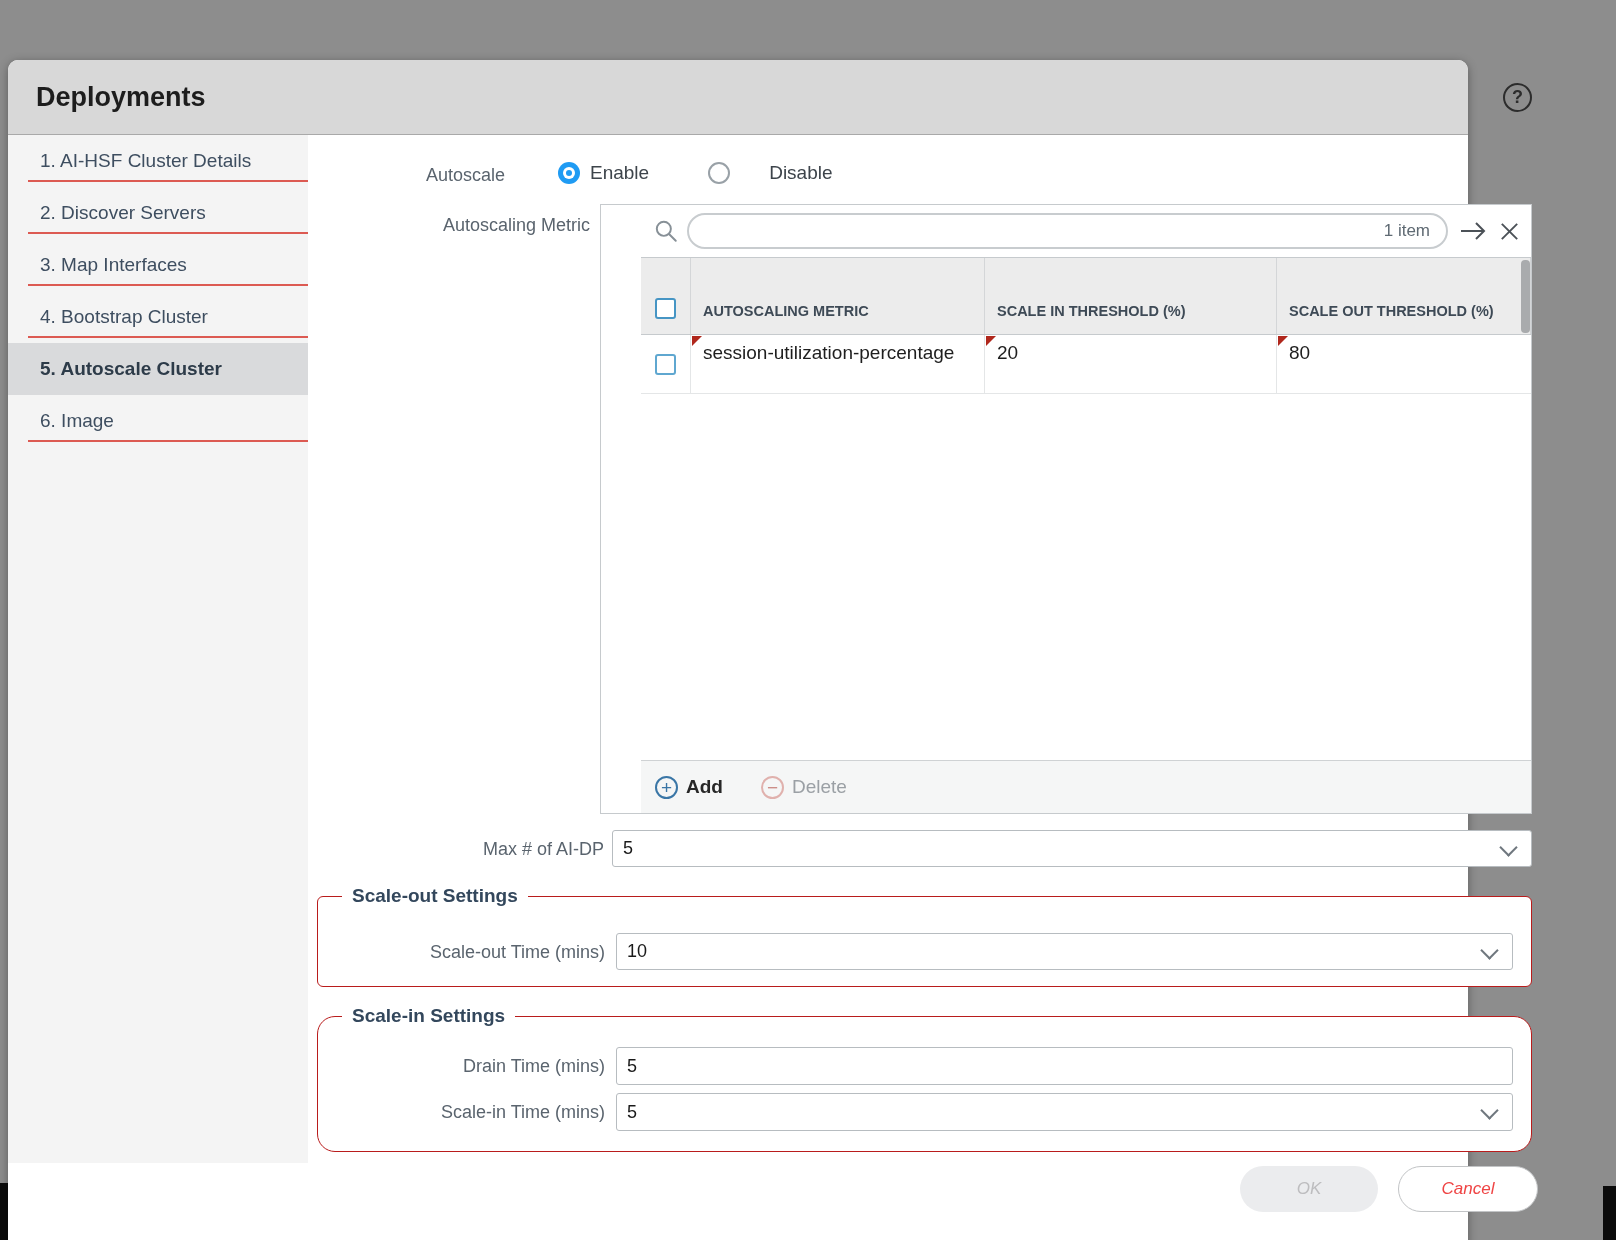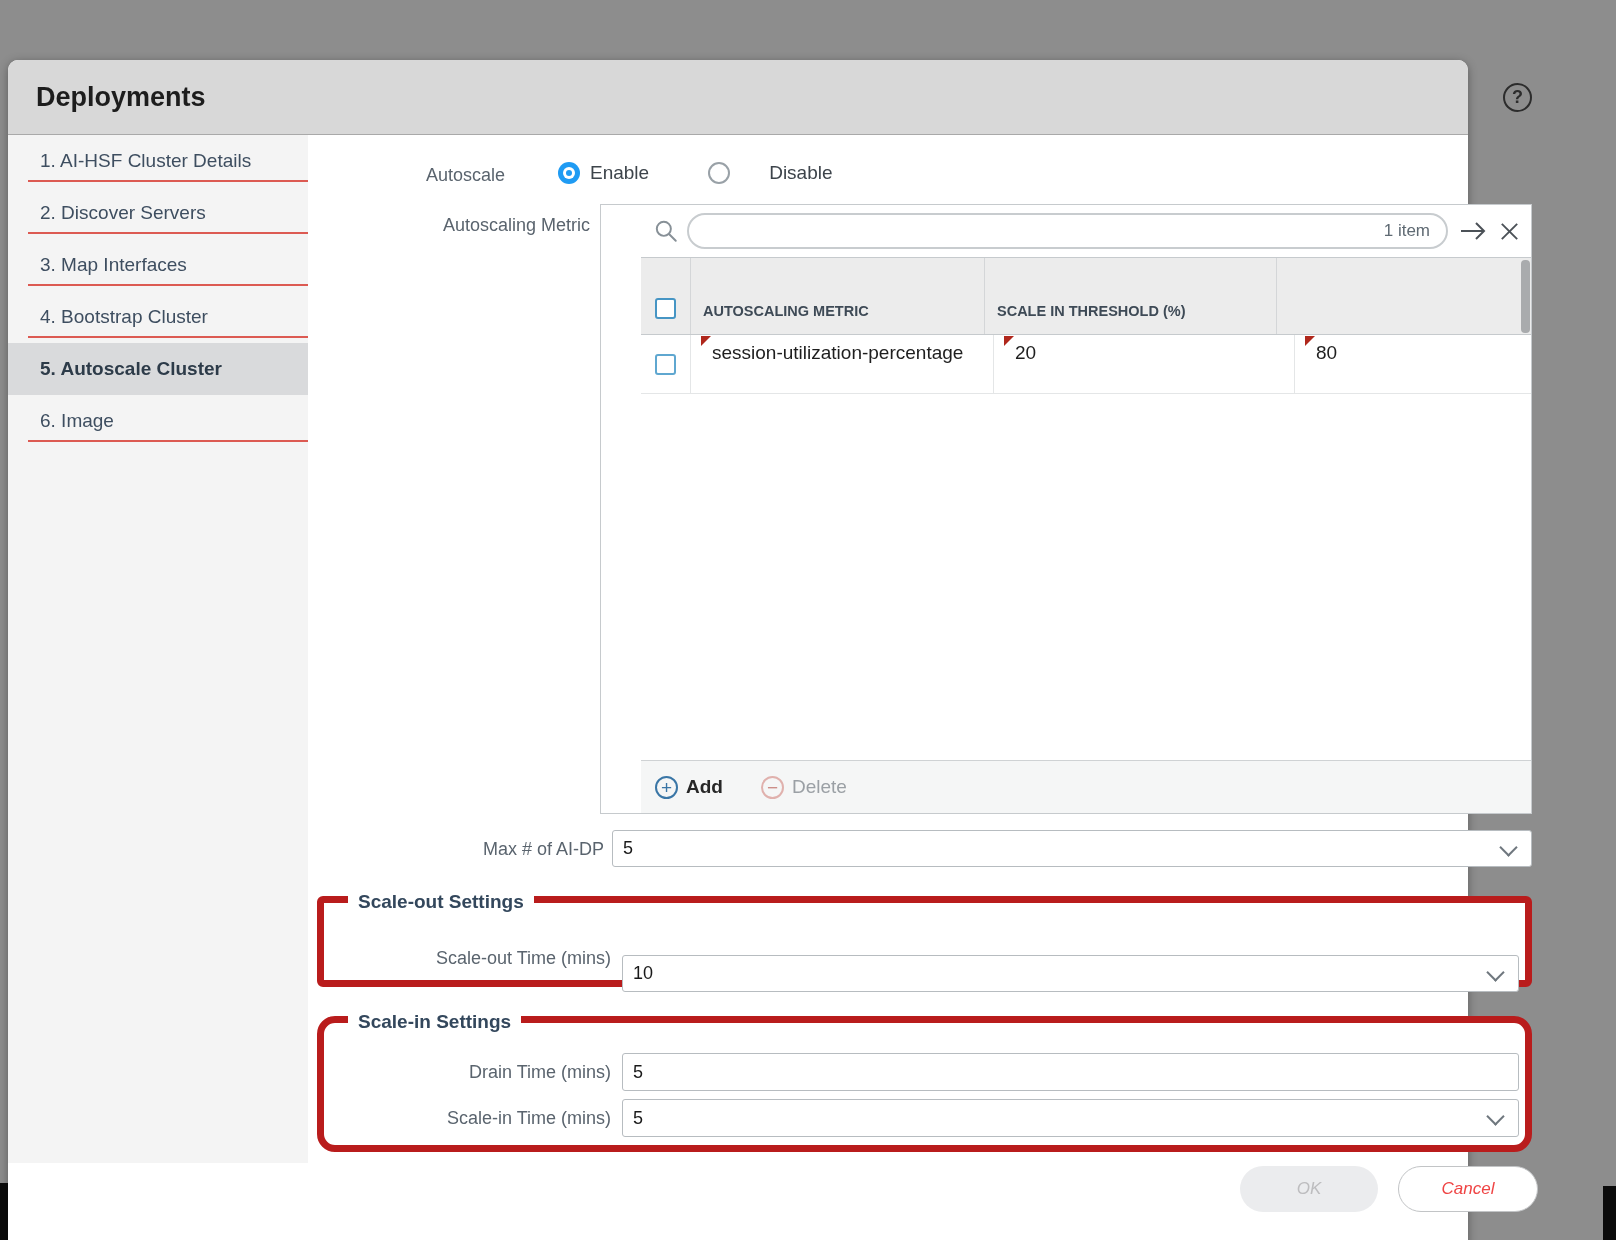--- a/index.html
+++ b/index.html
@@ -79,21 +79,21 @@
     background:#ececec;border-top:1px solid #c6cacd;border-bottom:1px solid #c6cacd;position:relative;box-sizing:border-box;
   }
   .th{border-right:1px solid #d4d6d8;display:flex;align-items:flex-end;
       padding:0 10px 12px 12px;font-size:14.5px;font-weight:700;color:#3e4a56;line-height:1.35;}
   .th:last-child{border-right:none;}
   .th-check{border-right:1px solid #d4d6d8;display:flex;align-items:flex-end;justify-content:center;padding-bottom:15px;}
   .checkbox{width:21px;height:21px;box-sizing:border-box;border:2px solid #4695c4;border-radius:3px;background:#fff;cursor:pointer;}
   .checkbox.row{border-color:#5fa7d0;}
   .scroll-thumb{position:absolute;right:1px;top:2px;width:9px;height:73px;background:#a9abad;border-radius:4px;}
   .trow{height:58px;flex:0 0 auto;display:grid;grid-template-columns:50px 294px 292px 1fr;
-        border-bottom:1px solid #e4e6e7;gap:9px;}
+        border-bottom:1px solid #e4e6e7;}
   .td{position:relative;border-right:1px solid #e4e6e7;padding:7px 10px 0 12px;
       font-size:19px;color:#1e1e1e;line-height:22px;overflow-wrap:break-word;}
   .td:last-child{border-right:none;}
   .td-check{border-right:1px solid #e4e6e7;display:flex;align-items:center;justify-content:center;}
   .flag::before{content:"";position:absolute;left:1px;top:1px;width:0;height:0;
       border-top:10px solid #b0271c;border-right:10px solid transparent;}
   .tbody-empty{flex:1;}
   .tfoot{height:52px;flex:0 0 auto;background:#f5f6f6;border-top:1px solid #cfd2d4;
          display:flex;align-items:center;padding-left:14px;}
   .foot-btn{display:flex;align-items:center;cursor:pointer;}
@@ -101,21 +101,21 @@
       display:flex;align-items:center;justify-content:center;font-size:19px;line-height:1;font-weight:400;}
   .add-ico{border:2px solid #3a76a6;color:#3a76a6;}
   .del-ico{border:2px solid #e0b1ad;color:#cc8e88;}
   .foot-btn .lbl{margin-left:8px;font-size:19px;}
   .add-lbl{color:#272727;font-weight:700;}
   .del-lbl{color:#9ba0a5;font-weight:400;}
   .foot-btn.disabled{cursor:default;}
   .foot-btn + .foot-btn{margin-left:38px;}
 
   
-  .fset{position:absolute;box-sizing:border-box;border:7px solid #b91c1c;border-radius:6px;background:#fff;}
+  .fset{position:absolute;box-sizing:border-box;border:1px solid #b91c1c;border-radius:6px;background:#fff;}
   .fset .legend{position:absolute;top:-13px;left:24px;background:#fff;padding:0 10px;
       font-size:19px;font-weight:700;color:#33475c;line-height:24px;}
   .fset .flabel{position:absolute;}
   .fset .inputbox{position:absolute;}
 
   
   .btn{position:absolute;height:46px;border-radius:23px;display:flex;align-items:center;
        justify-content:center;font-size:17px;box-sizing:border-box;font-style:italic;}
   .btn-ok{left:1232px;top:1106px;width:138px;background:#ebecee;color:#bdbdbf;cursor:default;}
   .btn-cancel{left:1390px;top:1106px;width:140px;background:#fff;border:1px solid #c2c4c6;color:#ef4444;cursor:pointer;}
@@ -196,20 +196,21 @@
         </svg>
       </span>
     </div>
 
     <div class="thead">
       <div class="th-check">
         <span class="checkbox"></span>
       </div>
       <div class="th">AUTOSCALING METRIC</div>
       <div class="th">SCALE IN THRESHOLD (%)</div>
+      <div class="th">SCALE OUT THRESHOLD (%)</div>
       <span class="scroll-thumb"></span>
     </div>
 
     <div class="trow">
       <div class="td-check">
         <span class="checkbox row"></span>
       </div>
       <div class="td flag">session-utilization-percentage</div>
       <div class="td flag">20</div>
       <div class="td flag">80</div>
@@ -231,21 +232,21 @@
 
   <div class="flabel" style="left:0;top:776px;width:596px;">Max # of AI-DP</div>
   <div class="inputbox" style="left:604px;top:770px;width:920px;height:37px;">
     <span>5</span>
     <span class="chevron"></span>
   </div>
 
   <div class="fset" style="left:309px;top:836px;width:1215px;height:91px;">
     <span class="legend">Scale-out Settings</span>
     <div class="flabel" style="left:0;top:42px;width:287px;">Scale-out Time (mins)</div>
-    <div class="inputbox" style="left:298px;top:52px;width:897px;height:37px;">
+    <div class="inputbox" style="left:298px;top:36px;width:897px;height:37px;">
       <span>10</span>
       <span class="chevron"></span>
     </div>
   </div>
 
   <div class="fset" style="left:309px;top:956px;width:1215px;height:136px;border-radius:18px;">
     <span class="legend">Scale-in Settings</span>
     <div class="flabel" style="left:0;top:36px;width:287px;">Drain Time (mins)</div>
     <div class="inputbox" style="left:298px;top:30px;width:897px;height:38px;">
       <span>5</span>

